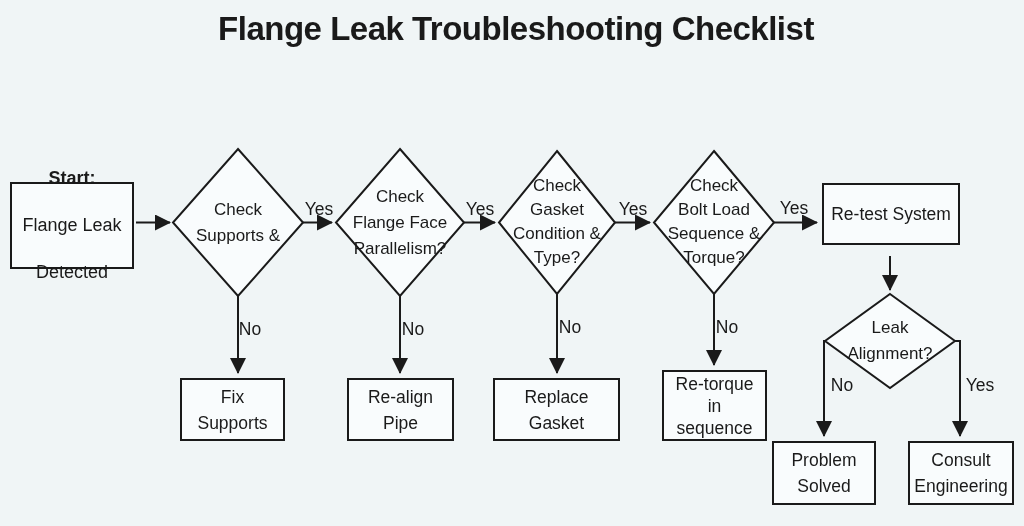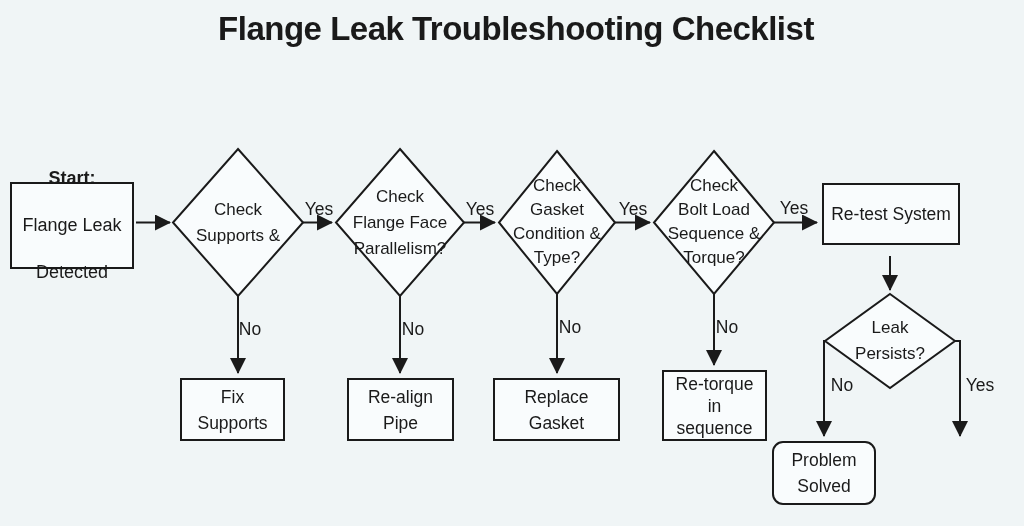--- a/index.html
+++ b/index.html
@@ -133,25 +133,29 @@
     <div>Replace</div>
     <div>Gasket</div>
   </div>
 
   <div class="box tight" style="left:662px; top:370px; width:105px; height:71px;">
     <div>Re-torque</div>
     <div>in</div>
     <div>sequence</div>
   </div>
 
-  <div class="box" style="left:772px; top:441px; width:104px; height:64px;border-radius:11px;">
+  <div class="box" style="left:772px; top:441px; width:104px; height:64px;">
     <div>Problem</div>
     <div>Solved</div>
   </div>
 
+  <div class="box" style="left:908px; top:441px; width:106px; height:64px;">
+    <div>Consult</div>
+    <div>Engineering</div>
+  </div>
 
   <div class="dlabel" style="left:238px; top:223px;">
     <div>Check</div>
     <div>Supports &amp;</div>
   </div>
 
   <div class="dlabel" style="left:400px; top:223px;">
     <div>Check</div>
     <div>Flange Face</div>
     <div>Parallelism?</div>
@@ -166,21 +170,21 @@
 
   <div class="dlabel" style="left:714px; top:222px; line-height:24px;">
     <div>Check</div>
     <div>Bolt Load</div>
     <div>Sequence &amp;</div>
     <div>Torque?</div>
   </div>
 
   <div class="dlabel" style="left:890px; top:341px;">
     <div>Leak</div>
-    <div>Persists?</div>
+    <div>Alignment?</div>
   </div>
 
   <span class="elabel" style="left:319px; top:209px;">Yes</span>
   <span class="elabel" style="left:480px; top:209px;">Yes</span>
   <span class="elabel" style="left:633px; top:209px;">Yes</span>
   <span class="elabel" style="left:794px; top:208px;">Yes</span>
   <span class="elabel" style="left:250px; top:329px;">No</span>
   <span class="elabel" style="left:413px; top:329px;">No</span>
   <span class="elabel" style="left:570px; top:327px;">No</span>
   <span class="elabel" style="left:727px; top:327px;">No</span>

